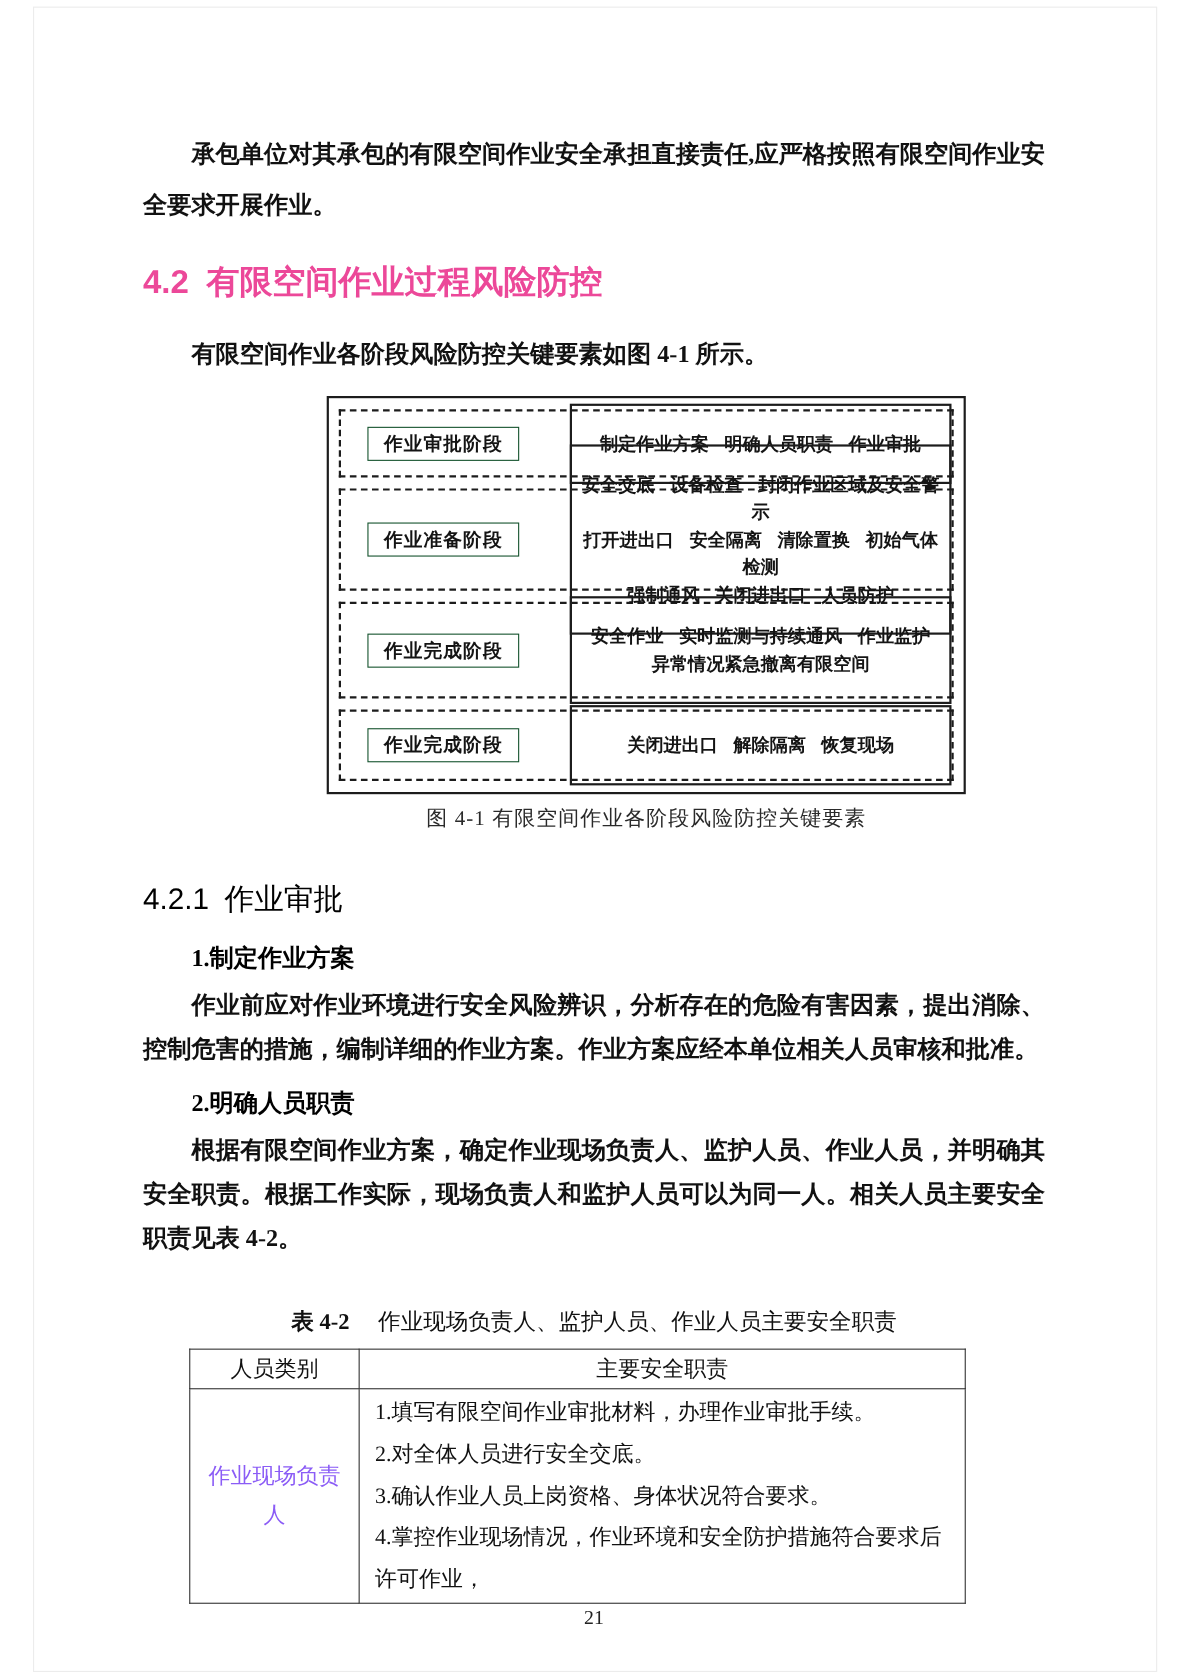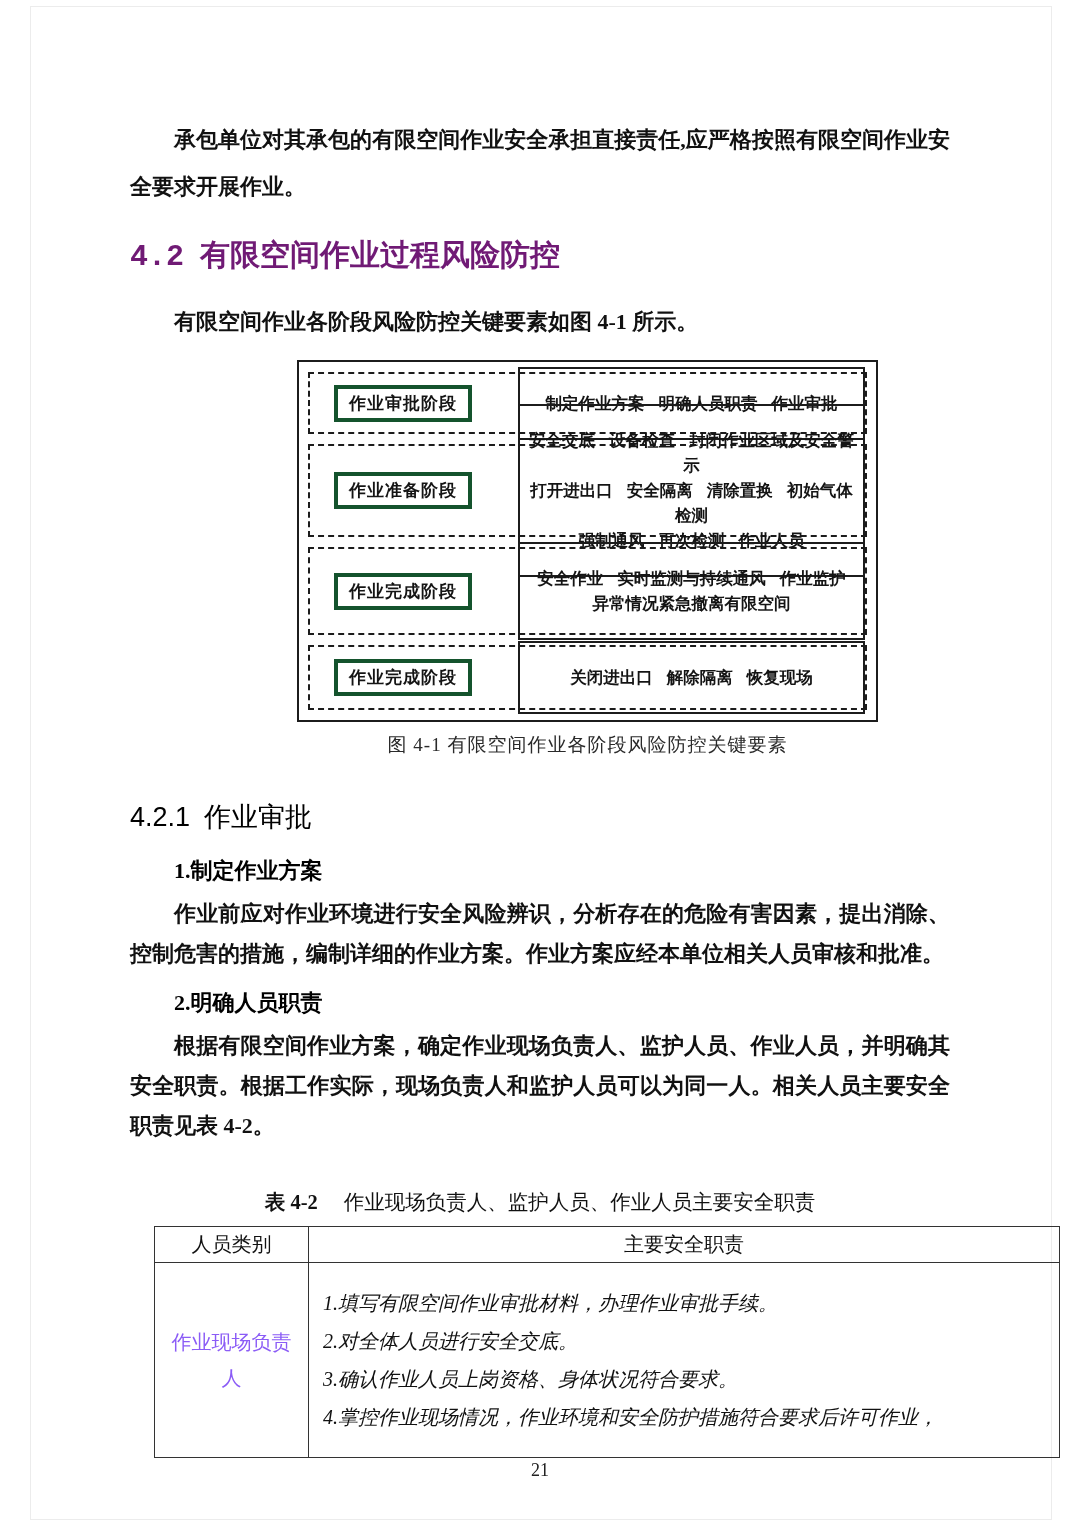--- a/index.html
+++ b/index.html
@@ -15,39 +15,39 @@
   }
   .page { position:relative; padding:116px 130px 0 130px; }
 
   .para {
     font-size:22px; line-height:40px; text-align:justify; text-indent:2em; color:#111;font-weight:bold;
   }
   .intro { line-height:47px; }
 
   .h-main {
     margin-top:26px;
-    font-family:Liberation Mono, monospace;
-    font-size:30px; font-weight:bold; color:#701a75; line-height:42px;
+    font-family:Liberation Sans, sans-serif;
+    font-size:30px; font-weight:bold; color:#ec4899; line-height:42px;
   }
   .h-main .num { margin-right:16px; }
 
   .lead { margin-top:24px; }
 
   .figure-wrap { margin-top:18px; margin-left:167px; width:581px; }
   .diagram {
     border:2px solid #1c1c1c; padding:10px 9px; background:#fff;
   }
   .stage {
     border:2px dashed #1c1c1c; display:flex; align-items:center;
   }
   .stage + .stage { margin-top:10px; }
   .s1 { height:62px; } .s2 { height:93px; } .s3 { height:88px; } .s4 { height:65px; }
   .stage-label {
     width:138px; margin-left:24px; flex-shrink:0;
-    border:4px solid #14532d; padding:3px 0;
+    border:1px solid #14532d; padding:3px 0;
     font-weight:bold; font-size:17px; text-align:center; letter-spacing:1px;
   }
   .stage-content {
     flex:1; margin-left:46px; margin-right:0;
     border:2px solid #1c1c1c; padding:22px 8px;
     font-weight:bold; font-size:16.5px; line-height:25px;
     text-align:center; word-spacing:0.6em;
   }
   .fig-caption {
     margin-top:10px; text-align:center;
@@ -67,33 +67,33 @@
   }
   .item-para { margin-top:8px; }
   .item-title.second { margin-top:14px; }
 
   .tbl-caption {
     margin-top:42px; text-align:center; font-size:20.5px; color:#111; line-height:28px;
   }
   .tbl-caption .tc-label { font-weight:bold; margin-right:26px; }
 
   table.duty-table {
-    margin-top:10px; margin-left:24px; width:906px;
+    margin-top:10px; margin-left:42px; width:706px;
     border-collapse:collapse; table-layout:fixed;
   }
   .duty-table th, .duty-table td { border:1px solid #333; }
   .duty-table th {
     font-size:20px; font-weight:normal; height:36px; text-align:center; color:#111;
   }
   th.col-cat, td.cat-cell { width:154px; }
   td.cat-cell {
     text-align:center; vertical-align:middle;
     font-size:20px; line-height:36px; padding:0 11px; color:#8b5cf6;
   }
-  td.duty-cell { padding:21px 14px; vertical-align:top;font-style:italic; }
+  td.duty-cell { padding:2px 14px; vertical-align:top; }
   .duty-line { font-size:20px; line-height:38px; text-align:left; color:#111; }
 
   .page-number {
     text-align:center; font-size:18px; color:#222; line-height:24px;
   }
 </style>
 </head>
 <body>
 
 <div class="page-frame"></div>
@@ -114,21 +114,21 @@
         <div class="stage-content">
           <div class="sc-line">制定作业方案 明确人员职责 作业审批</div>
         </div>
       </div>
 
       <div class="stage s2">
         <div class="stage-label">作业准备阶段</div>
         <div class="stage-content">
           <div class="sc-line">安全交底 设备检查 封闭作业区域及安全警示</div>
           <div class="sc-line">打开进出口 安全隔离 清除置换 初始气体检测</div>
-          <div class="sc-line">强制通风 再次检测 作业人员</div>
+          <div class="sc-line">强制通风 关闭进出口 人员防护</div>
         </div>
       </div>
 
       <div class="stage s3">
         <div class="stage-label">作业完成阶段</div>
         <div class="stage-content">
           <div class="sc-line">安全作业 实时监测与持续通风 作业监护</div>
           <div class="sc-line">异常情况紧急撤离有限空间</div>
         </div>
       </div>

